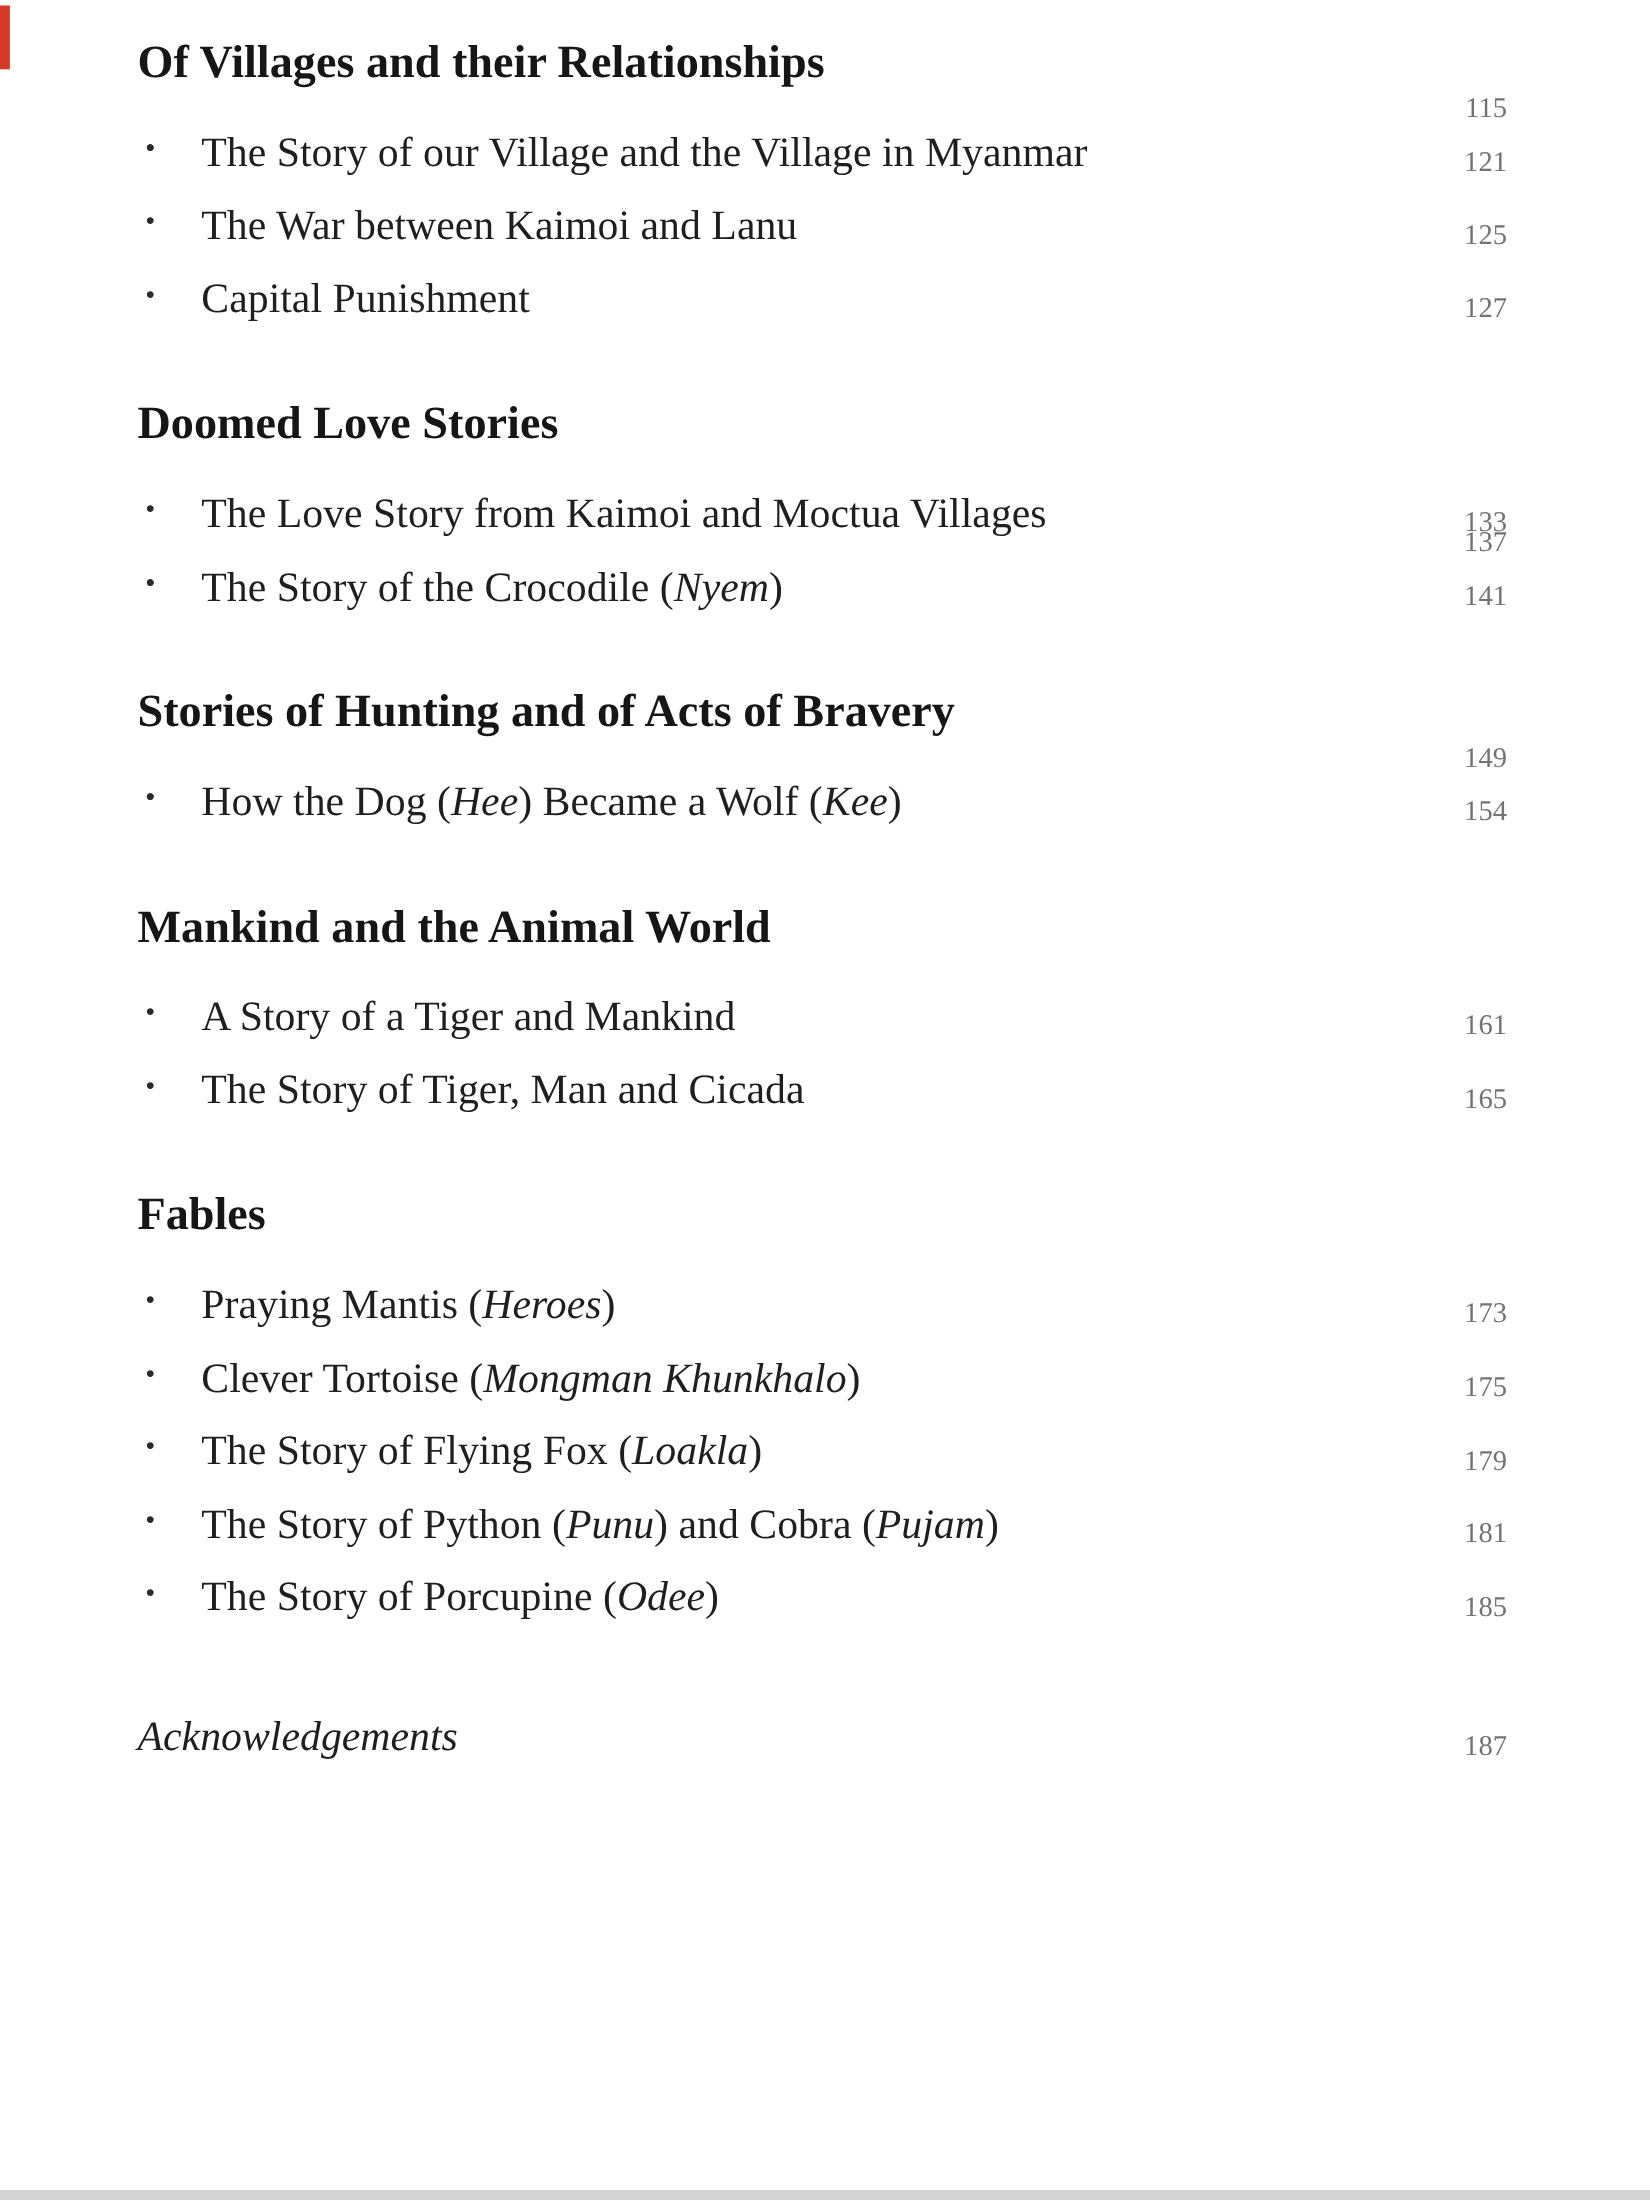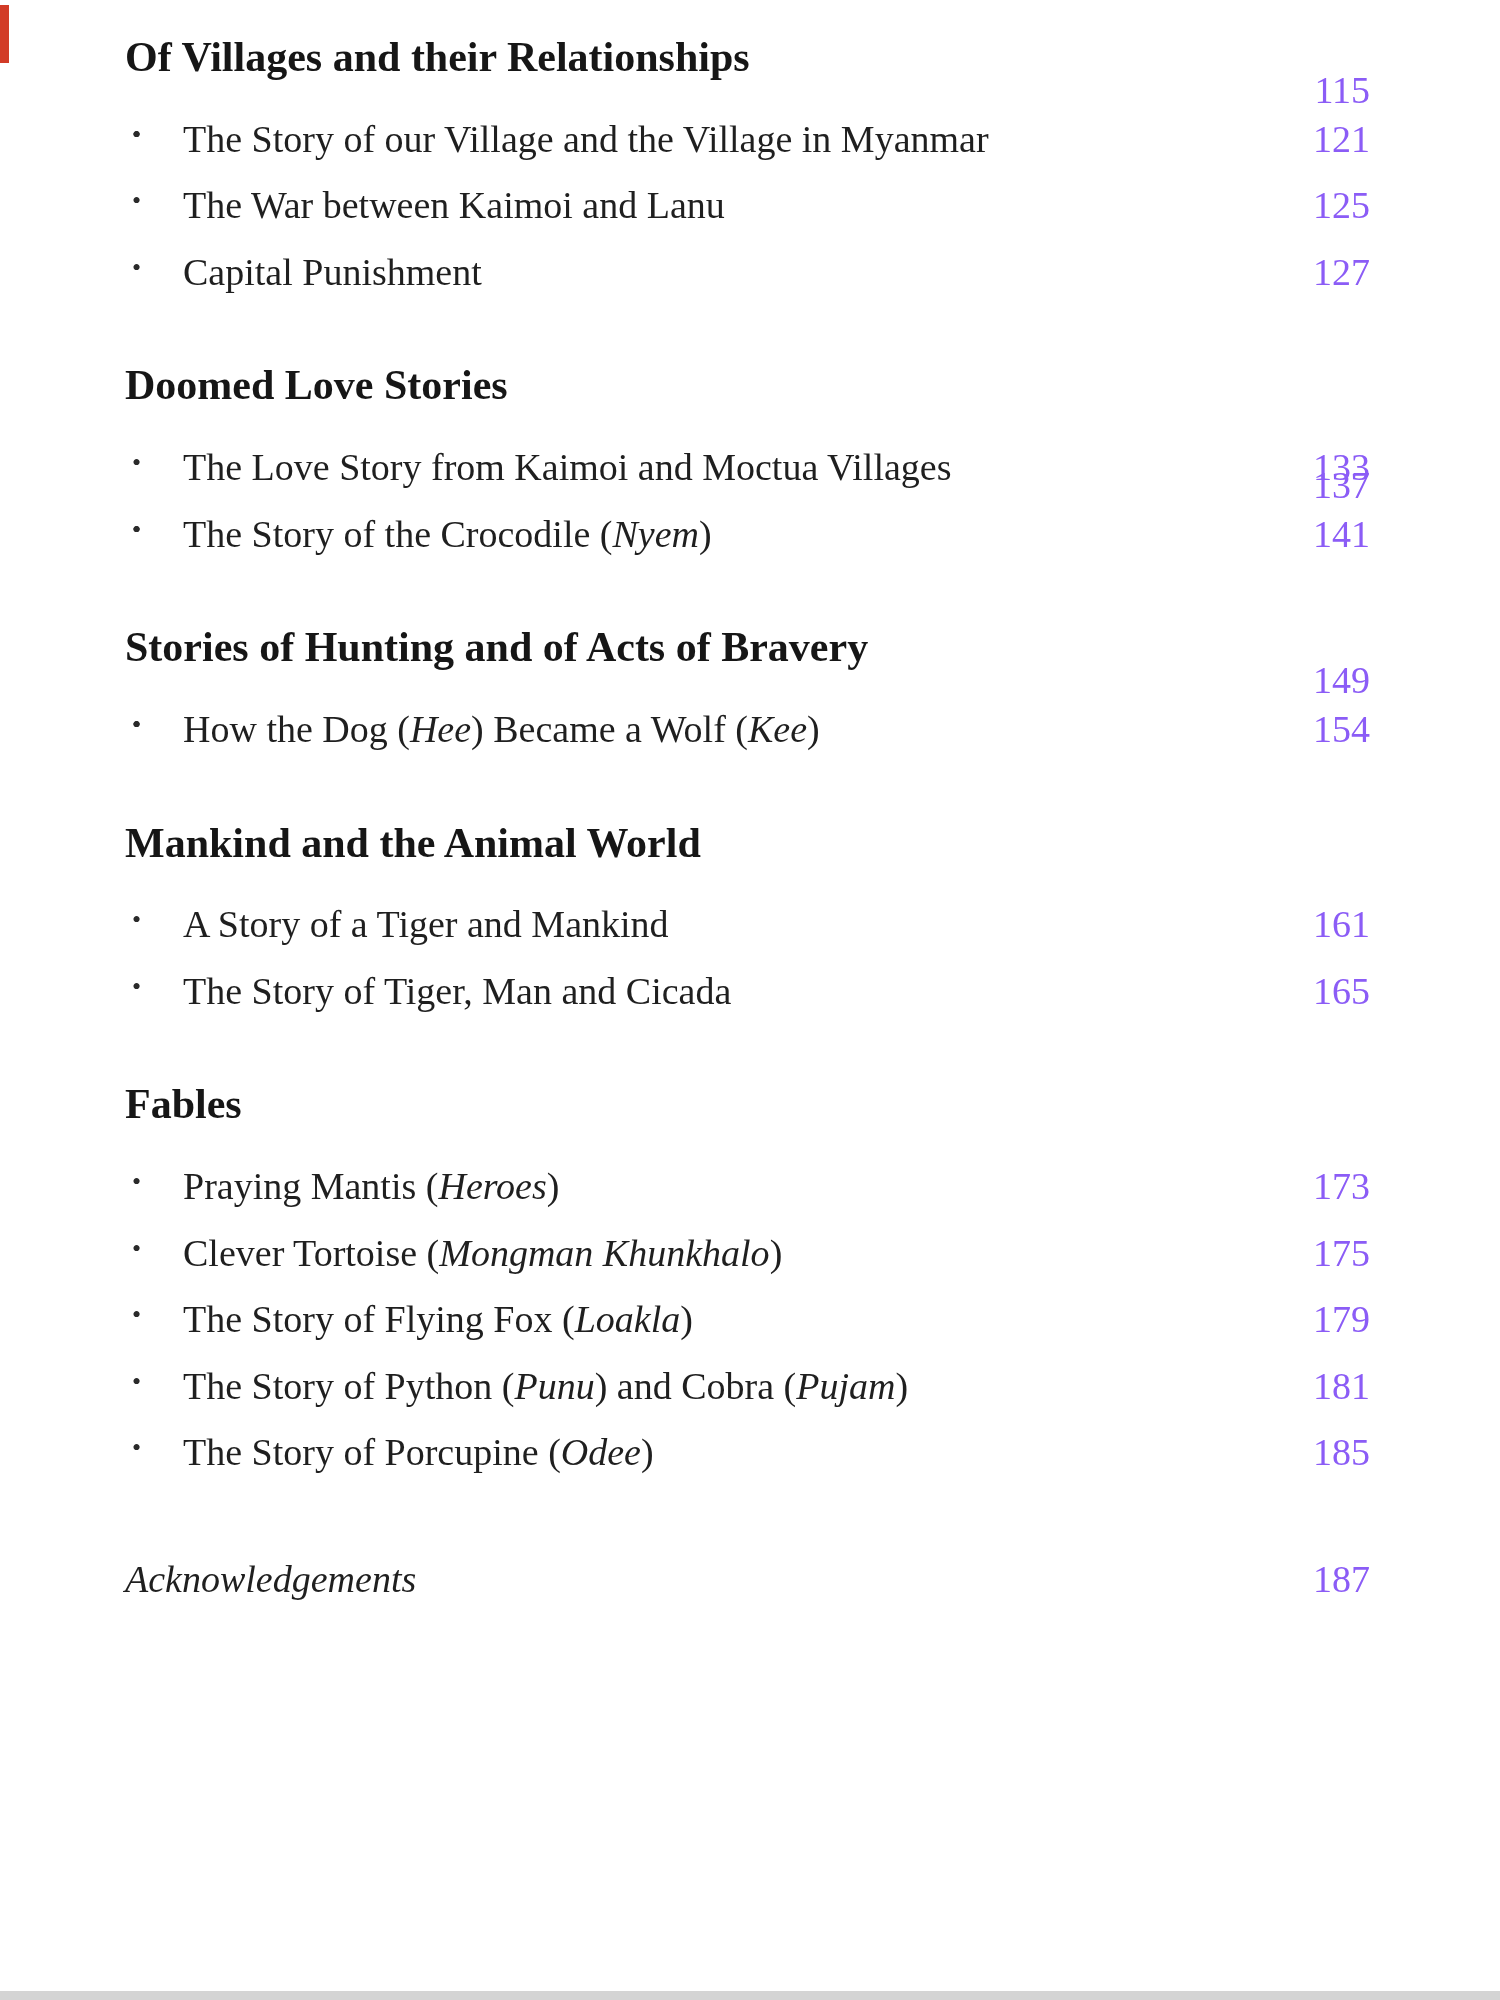--- a/index.html
+++ b/index.html
@@ -70,22 +70,22 @@
     color: #2a2a2a;
   }
   .entry-text {
     display: inline-block;
     max-width: 930px;
   }
   .entry-page {
     position: absolute;
     right: 0;
     bottom: 0;
-    font-size: 38px;
-    color: #8b5cf6;
+    font-size: 26px;
+    color: #737373;
   }
   .italic { font-style: italic; }
   .footer-row {
     position: relative;
     margin-top: 78px;
     padding-right: 115px;
     font-size: 38px;
     line-height: 1.28;
   }
   .footer-row .entry-text { font-style: italic; }

